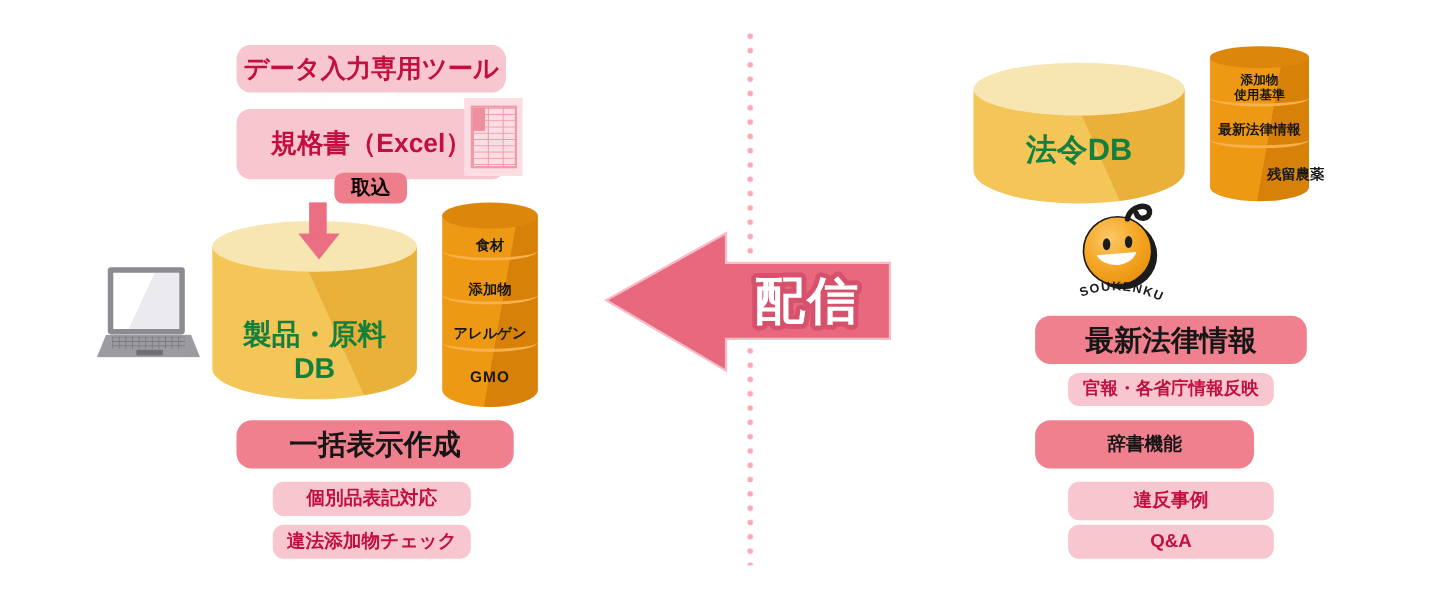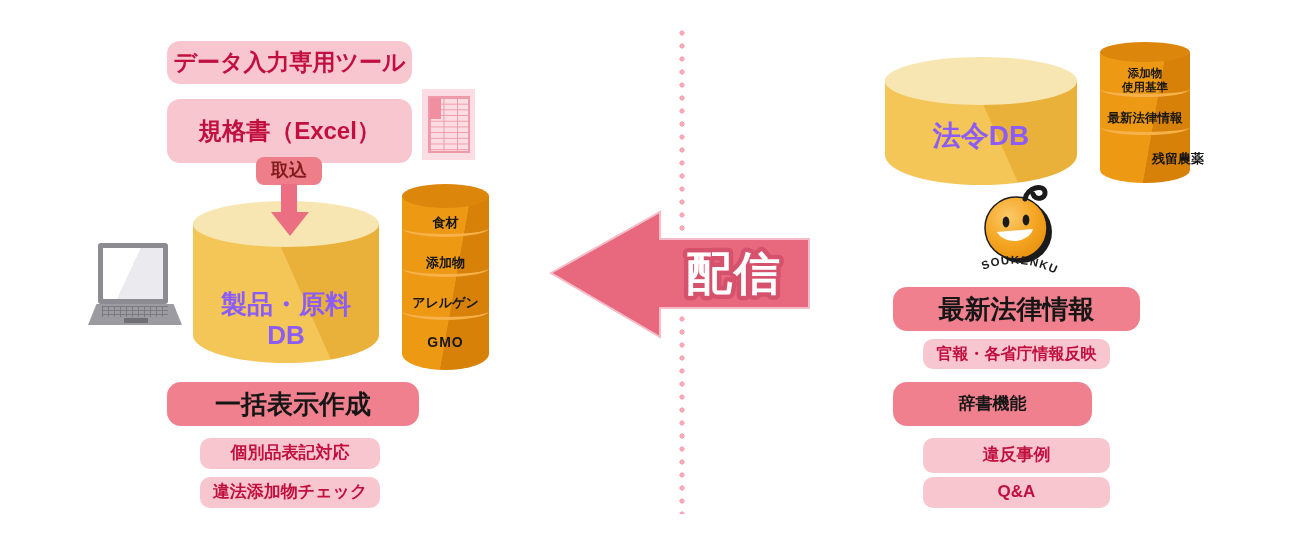--- a/index.html
+++ b/index.html
@@ -5,40 +5,40 @@
   html,body { margin:0; padding:0; background:#ffffff; }
   .stage {
     position:relative; width:1300px; height:548px; background:#ffffff;
     overflow:hidden; font-family:"Liberation Sans","DejaVu Sans",sans-serif;
   }
 
   
   .chip {
     position:absolute; box-sizing:border-box; display:flex;
     align-items:center; justify-content:center; font-weight:bold;
-    text-align:right; line-height:1.1;
+    text-align:right; line-height:1.1;margin-left:48px;
   }
   .chip.light { background:#f8c6ce; color:#c11040; border-radius:13px; }
   .chip.salmon { background:#f0808e; color:#161616; border-radius:14px; }
-  .chip.btn    { background:#ef7e8b; color:#7f1d1d; border-radius:8px; }
+  .chip.btn    { background:#ef7e8b; color:#000000; border-radius:8px; }
 
   
   .dotline {
     position:absolute; left:679px; top:30px; width:6px; height:484px;
     background-image: radial-gradient(circle at 3px 3px, #f9aab6 2.4px, rgba(249,170,182,0) 2.8px);
     background-size:6px 13px; background-repeat:repeat-y;
   }
 
   
   .cyl { position:absolute; }
   .cyl .top { position:absolute; left:0; top:0; width:100%; border-radius:50%; }
   .cyl .body { position:absolute; left:0; width:100%; bottom:0; }
   .cyl .lbl {
     position:absolute; left:0; width:100%; text-align:center; font-weight:bold;
-    color:#8b5cf6; white-space:pre-line;
+    color:#15803d; white-space:pre-line;
   }
   
   .cyl.yellow .top  { height:46px; background:#f8e6b2; }
   .cyl.yellow .body { top:23px; background:linear-gradient(66deg,#f4c658 56%,#e9b13a 56.5%);
                       border-radius:0 0 50% 50% / 0 0 28px 28px; }
   
   .cyl.orange .top  { background:#dd860c; }
   .cyl.orange .body { background:linear-gradient(100deg,#ee9914 58%,#d88108 58.5%); }
   .cyl.orange .sep  { position:absolute; left:0; width:100%; height:18px;
                       border-radius:50%; border-bottom:3px solid #f6b14a; box-sizing:border-box; }

